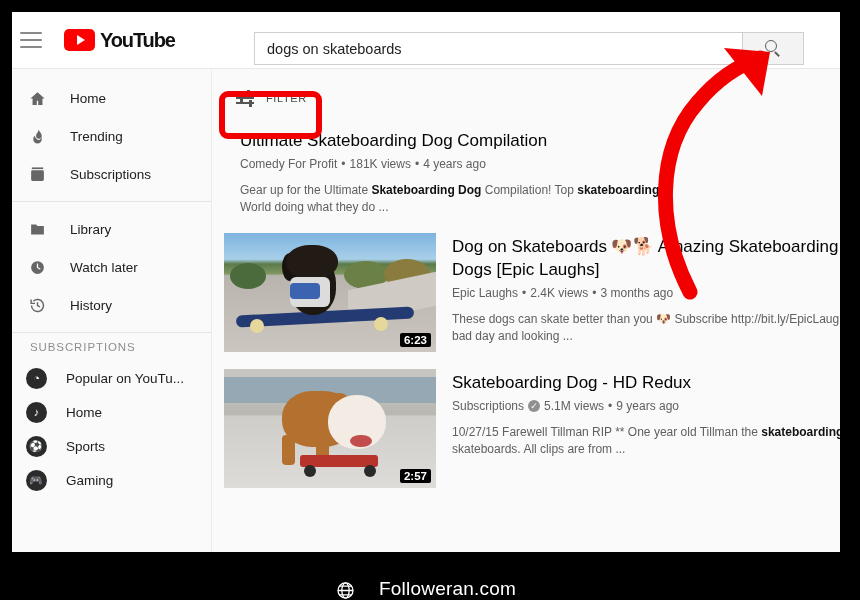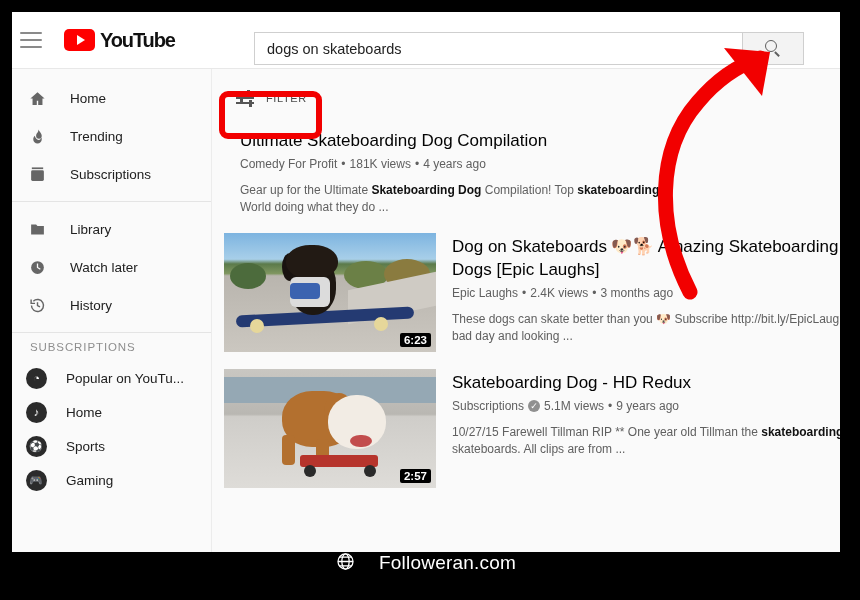--- a/index.html
+++ b/index.html
@@ -162,21 +162,21 @@
   
   #filterhl {
     position: absolute; left: 207px; top: 79px; width: 103px; height: 48px;
     border: 6px solid #f20000; border-radius: 9px; pointer-events: none;
   }
   #arrow { position: absolute; left: 620px; top: 30px; width: 200px; height: 270px; pointer-events: none; }
 
   
   #footer {
     position: absolute; left: 12px; top: 552px; width: 828px; height: 48px;
-    background: #000; display: flex; align-items: flex-start; justify-content: center; gap: 24px;
+    background: #000; display: flex; align-items: flex-end; justify-content: center; gap: 24px;
   }
   #footer .globe { width: 19px; height: 19px; }
   #footer .txt { font-size: 19px; color: #fff; letter-spacing: .2px; }
 </style>
 </head>
 <body>
 
 <div id="frame">
 
   <div id="viewport">

